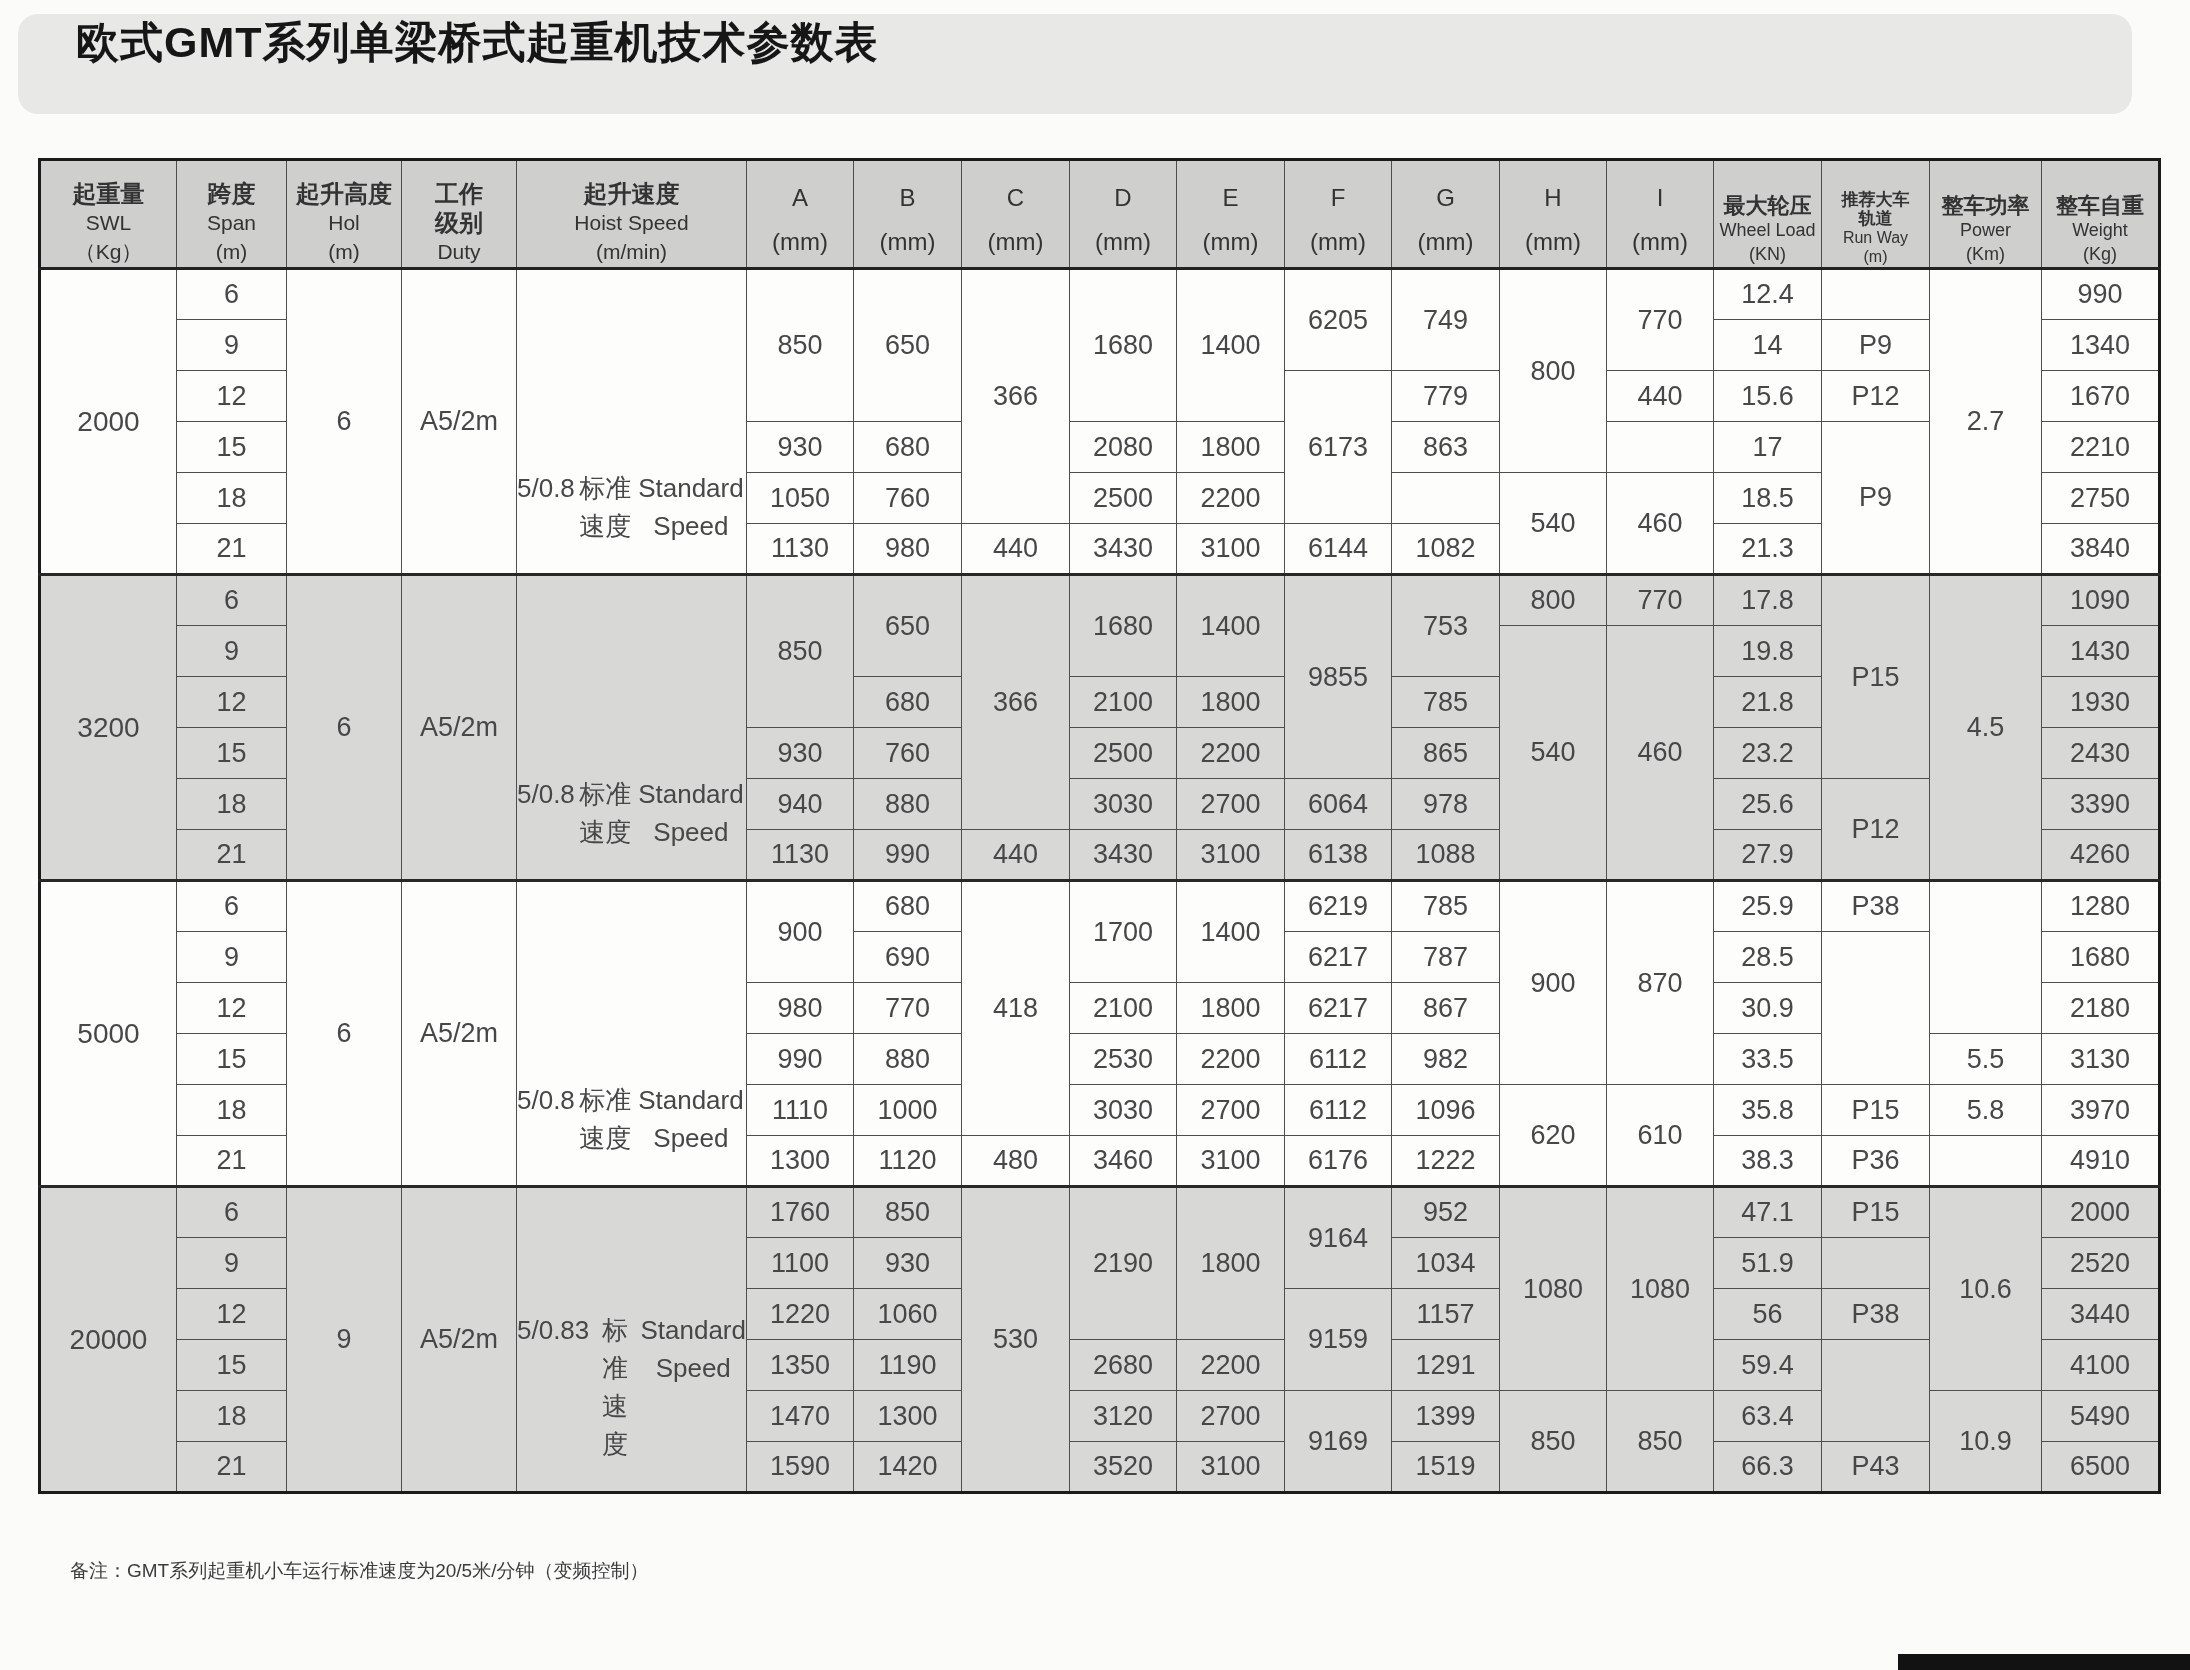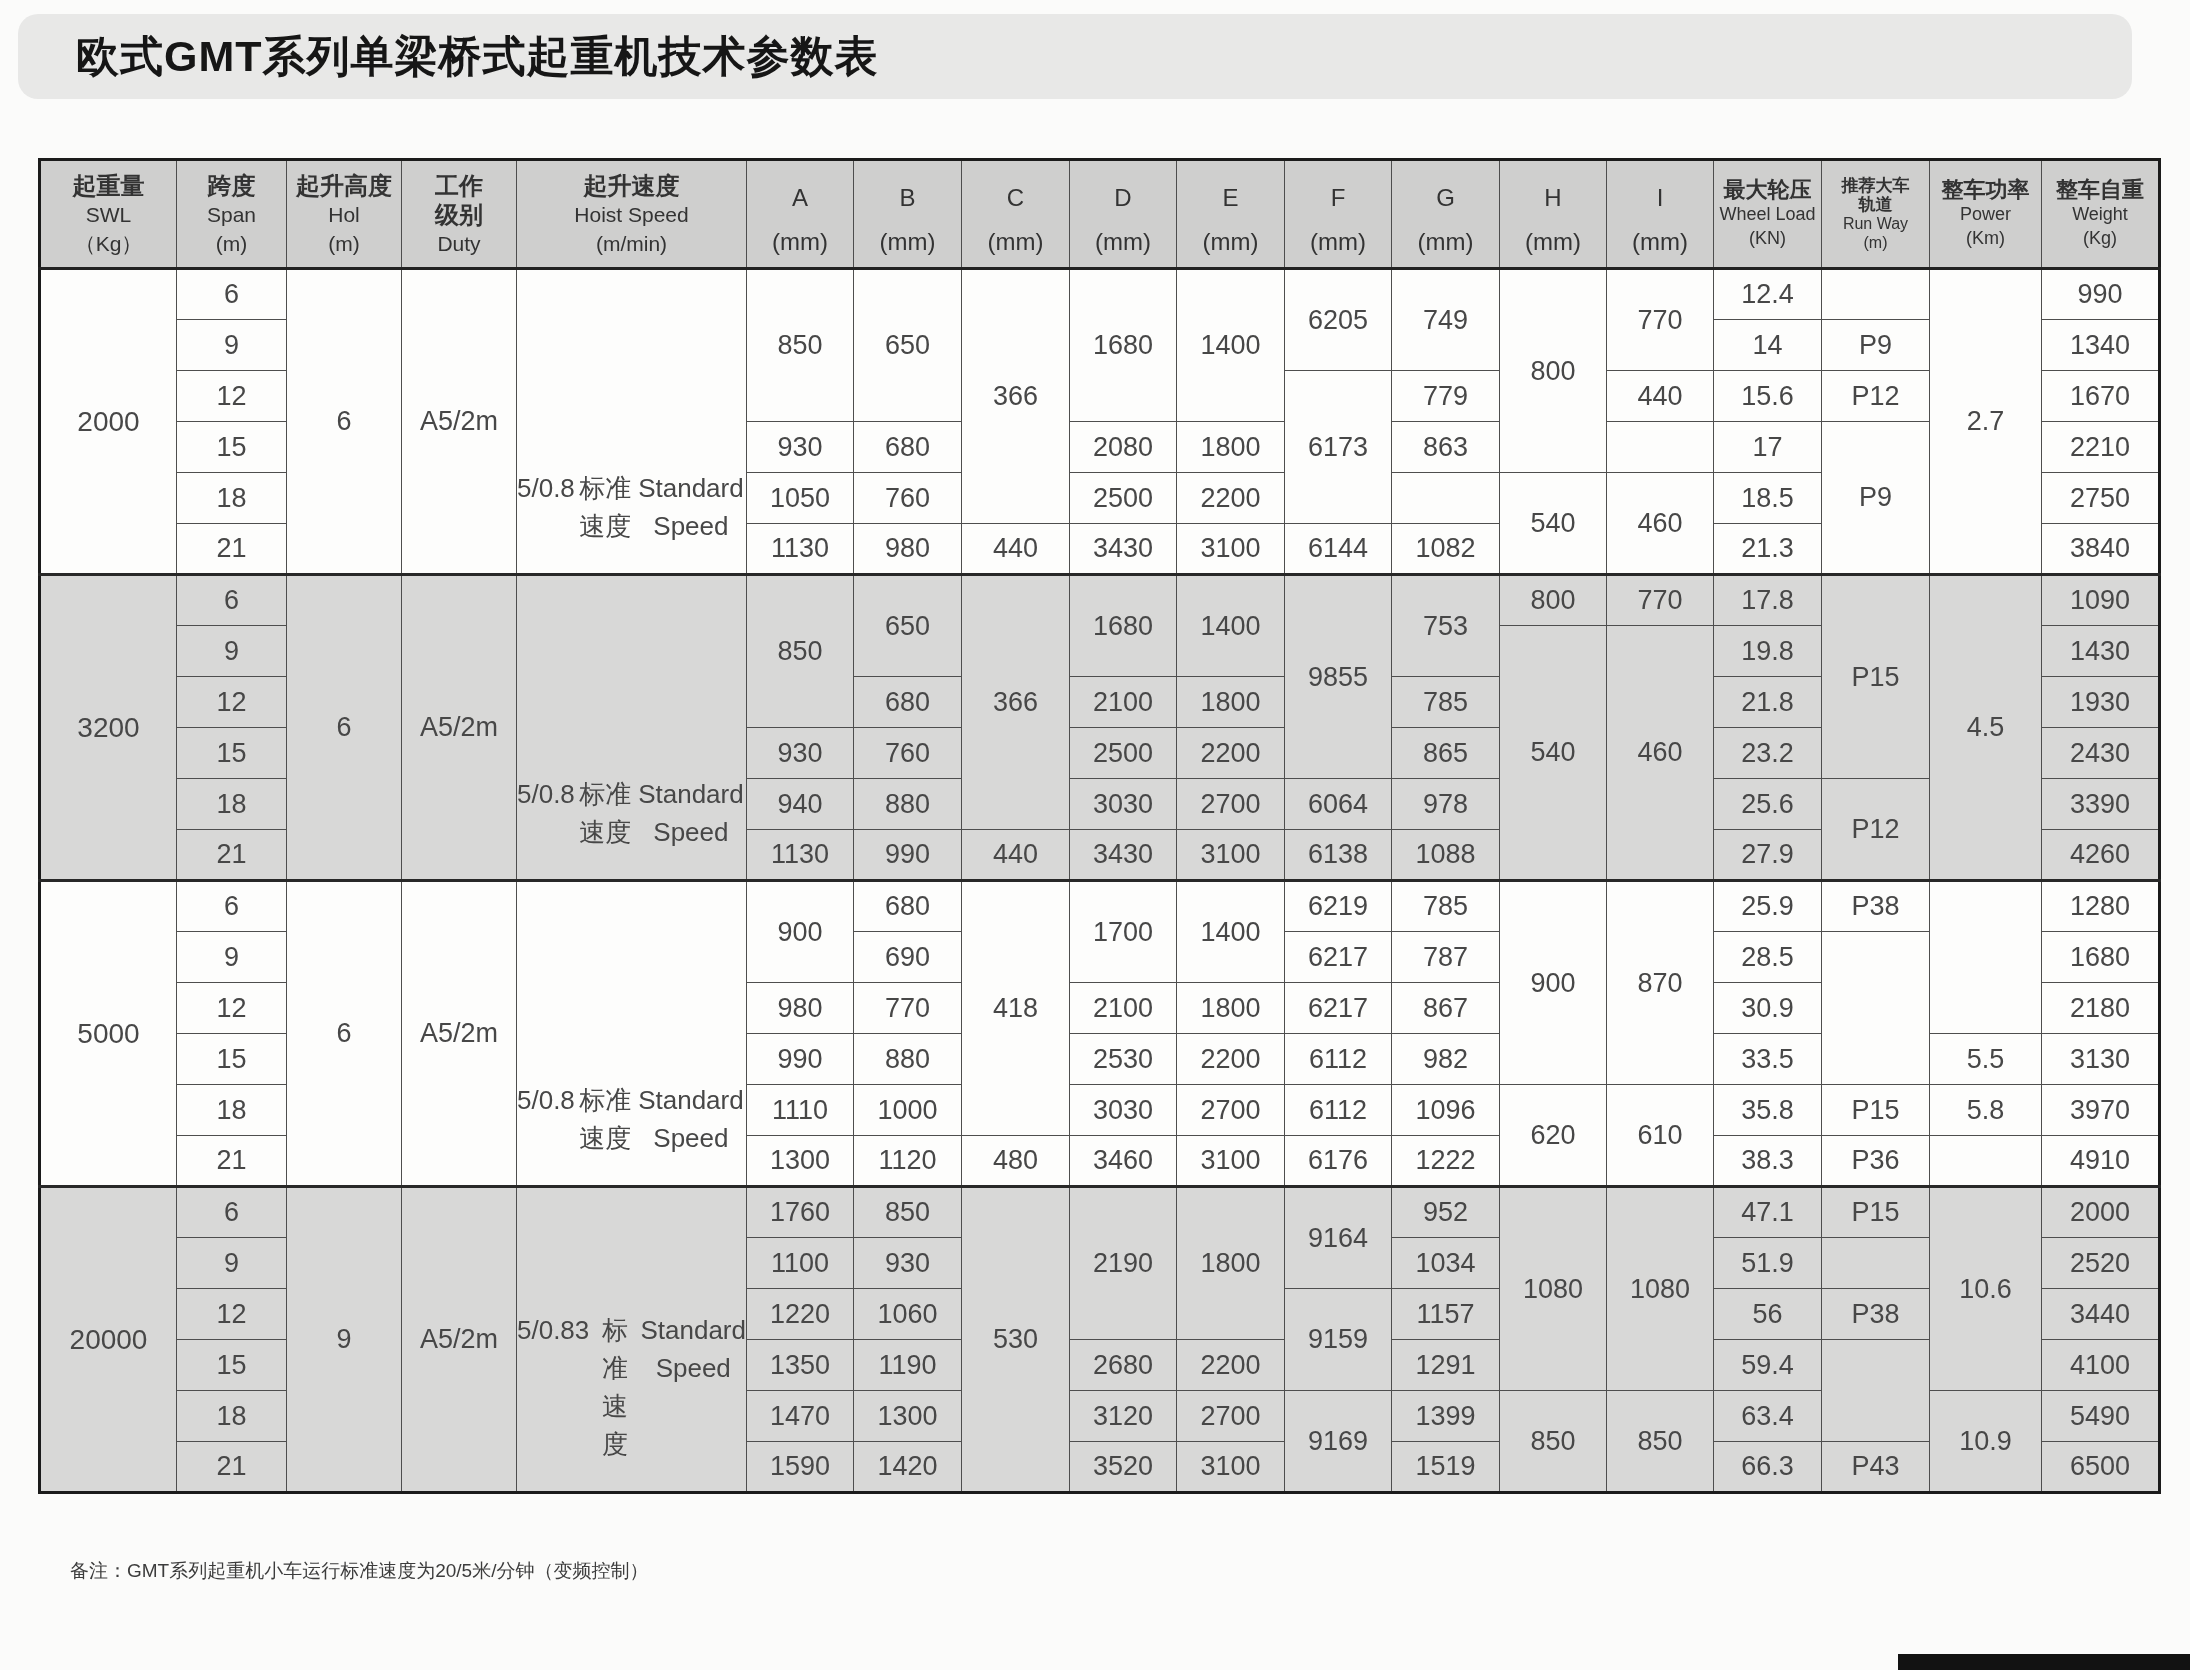--- a/index.html
+++ b/index.html
@@ -4,23 +4,23 @@
 <style>
   html,body{margin:0;padding:0;}
   .page{
     position:relative; width:2190px; height:1670px;
     background:#fbfbfa; overflow:hidden;
     font-family:"Liberation Sans","DejaVu Sans",sans-serif;
     color:#3d3d3d;
   }
   
   .banner{
-    position:absolute; left:18px; top:14px; width:2114px; height:85px;
+    position:absolute; left:18px; top:14px; width:2114px; height:100px;
     background:#e8e8e7; border-radius:20px;
-    display:flex; align-items:center;
+    display:flex; align-items:flex-start;
   }
   .banner .title{
     padding-left:58px; font-size:43px; font-weight:700; color:#161616;
     letter-spacing:1px;
   }
   
   .tbl-wrap{ position:absolute; left:38px; top:158px; }
   table{
     border-collapse:collapse; table-layout:fixed; width:2120px;
     border:3px solid #1b1b1b;
@@ -31,21 +31,21 @@
     padding:0; overflow:hidden;
     font-size:27px; color:#474747;
   }
   thead tr{ height:109px; }
   thead th{ background:#cfcfce; border-bottom:3px solid #222; color:#333; }
   tbody tr{ height:51px; }
   tr.plain td{ background:#fdfdfc; }
   tr.shaded td{ background:#d8d8d7; }
   tr.gstart td{ border-top:3px solid #282828; }
   .th-inner{
-    display:flex; flex-direction:column; justify-content:center;
+    display:flex; flex-direction:column; justify-content:flex-end;
     align-items:center; line-height:29px; height:103px;
   }
   .th-inner div{ font-size:21px; font-weight:400; }
   .th-inner.b1 div:nth-child(1){ font-weight:700; font-size:24px; }
   .th-inner.b2 div:nth-child(-n+2){ font-weight:700; font-size:24px; }
   .th-inner.spread{ justify-content:space-between; padding:20px 0 10px; box-sizing:border-box; }
   .th-inner.spread div{ font-size:24px; }
   .th-inner.mid div{ font-size:18px; line-height:24px; }
   .th-inner.mid div:nth-child(1){ font-weight:700; font-size:22px; }
   .th-inner.small div{ font-size:16px; line-height:19px; }

